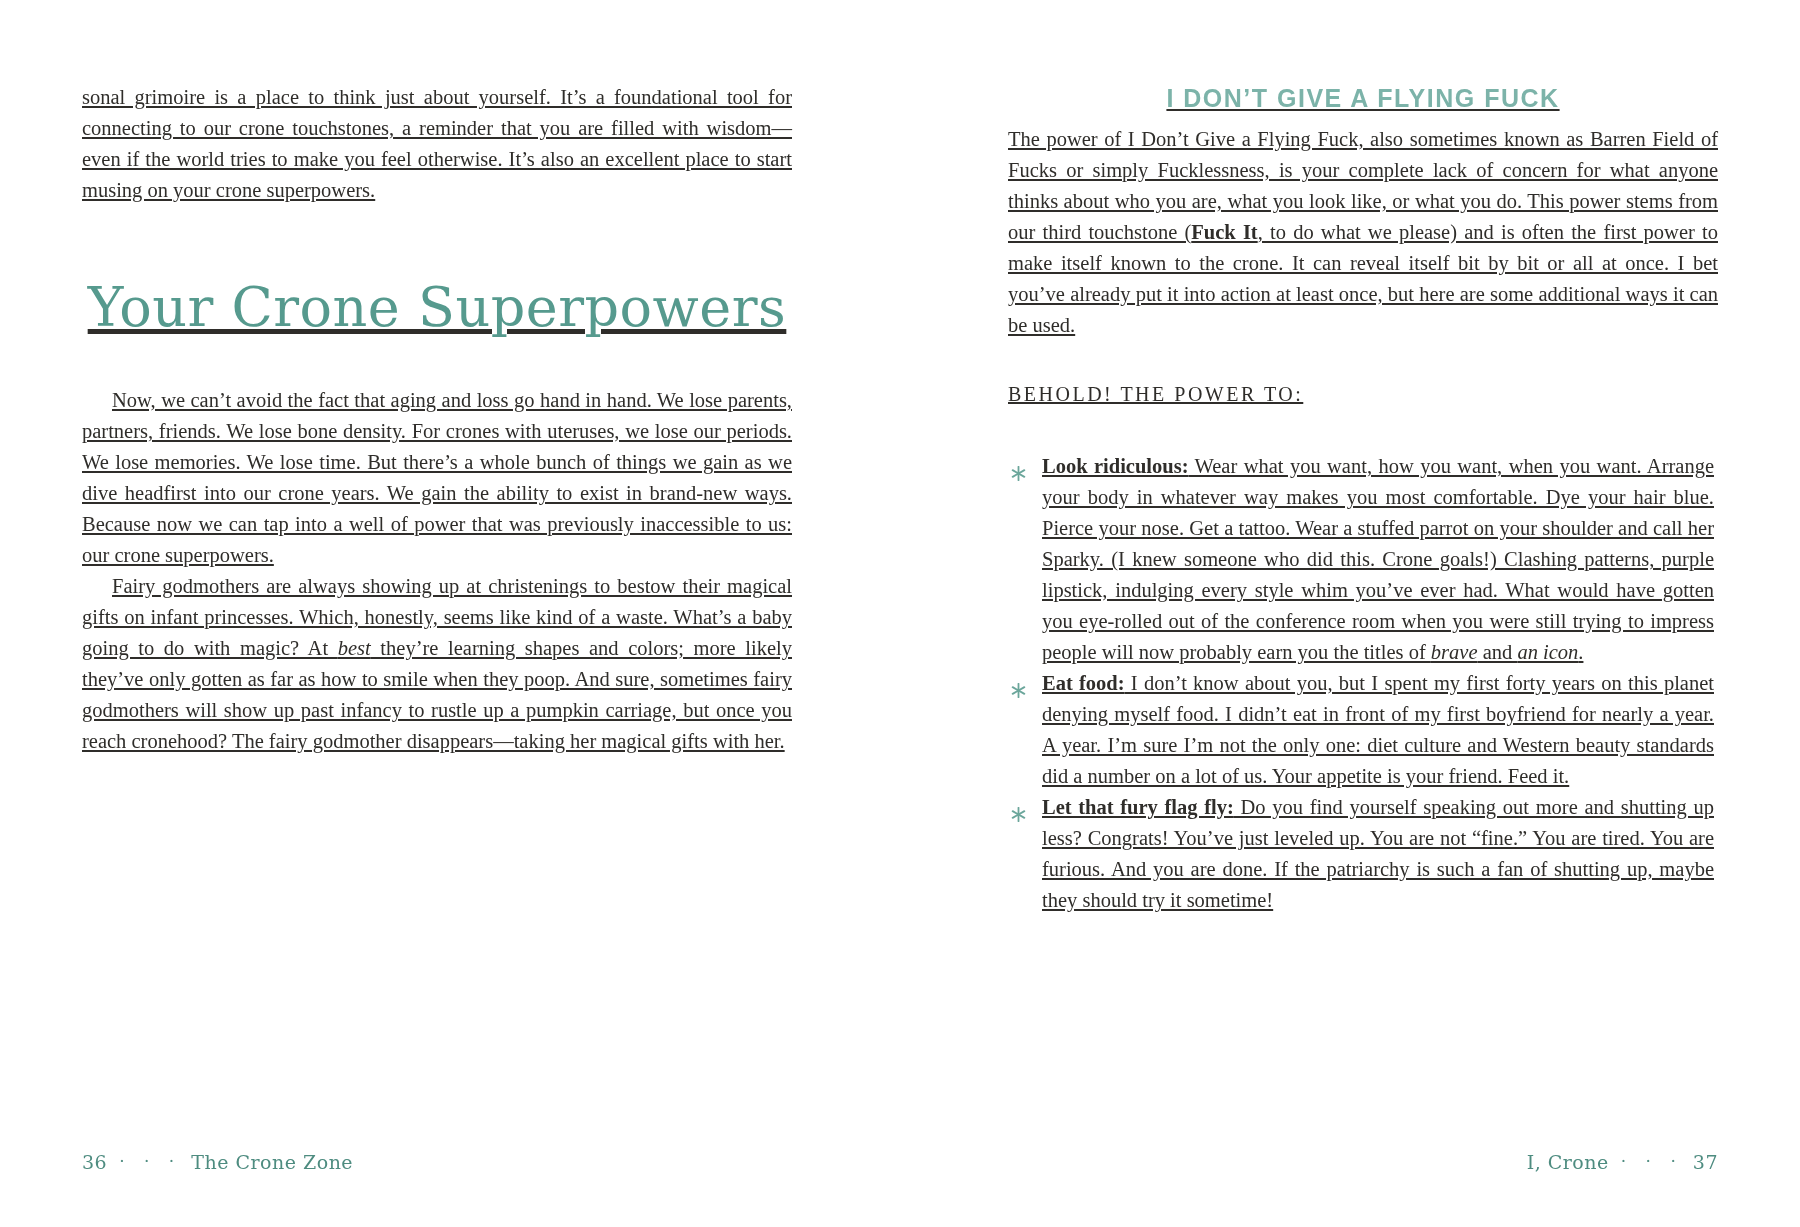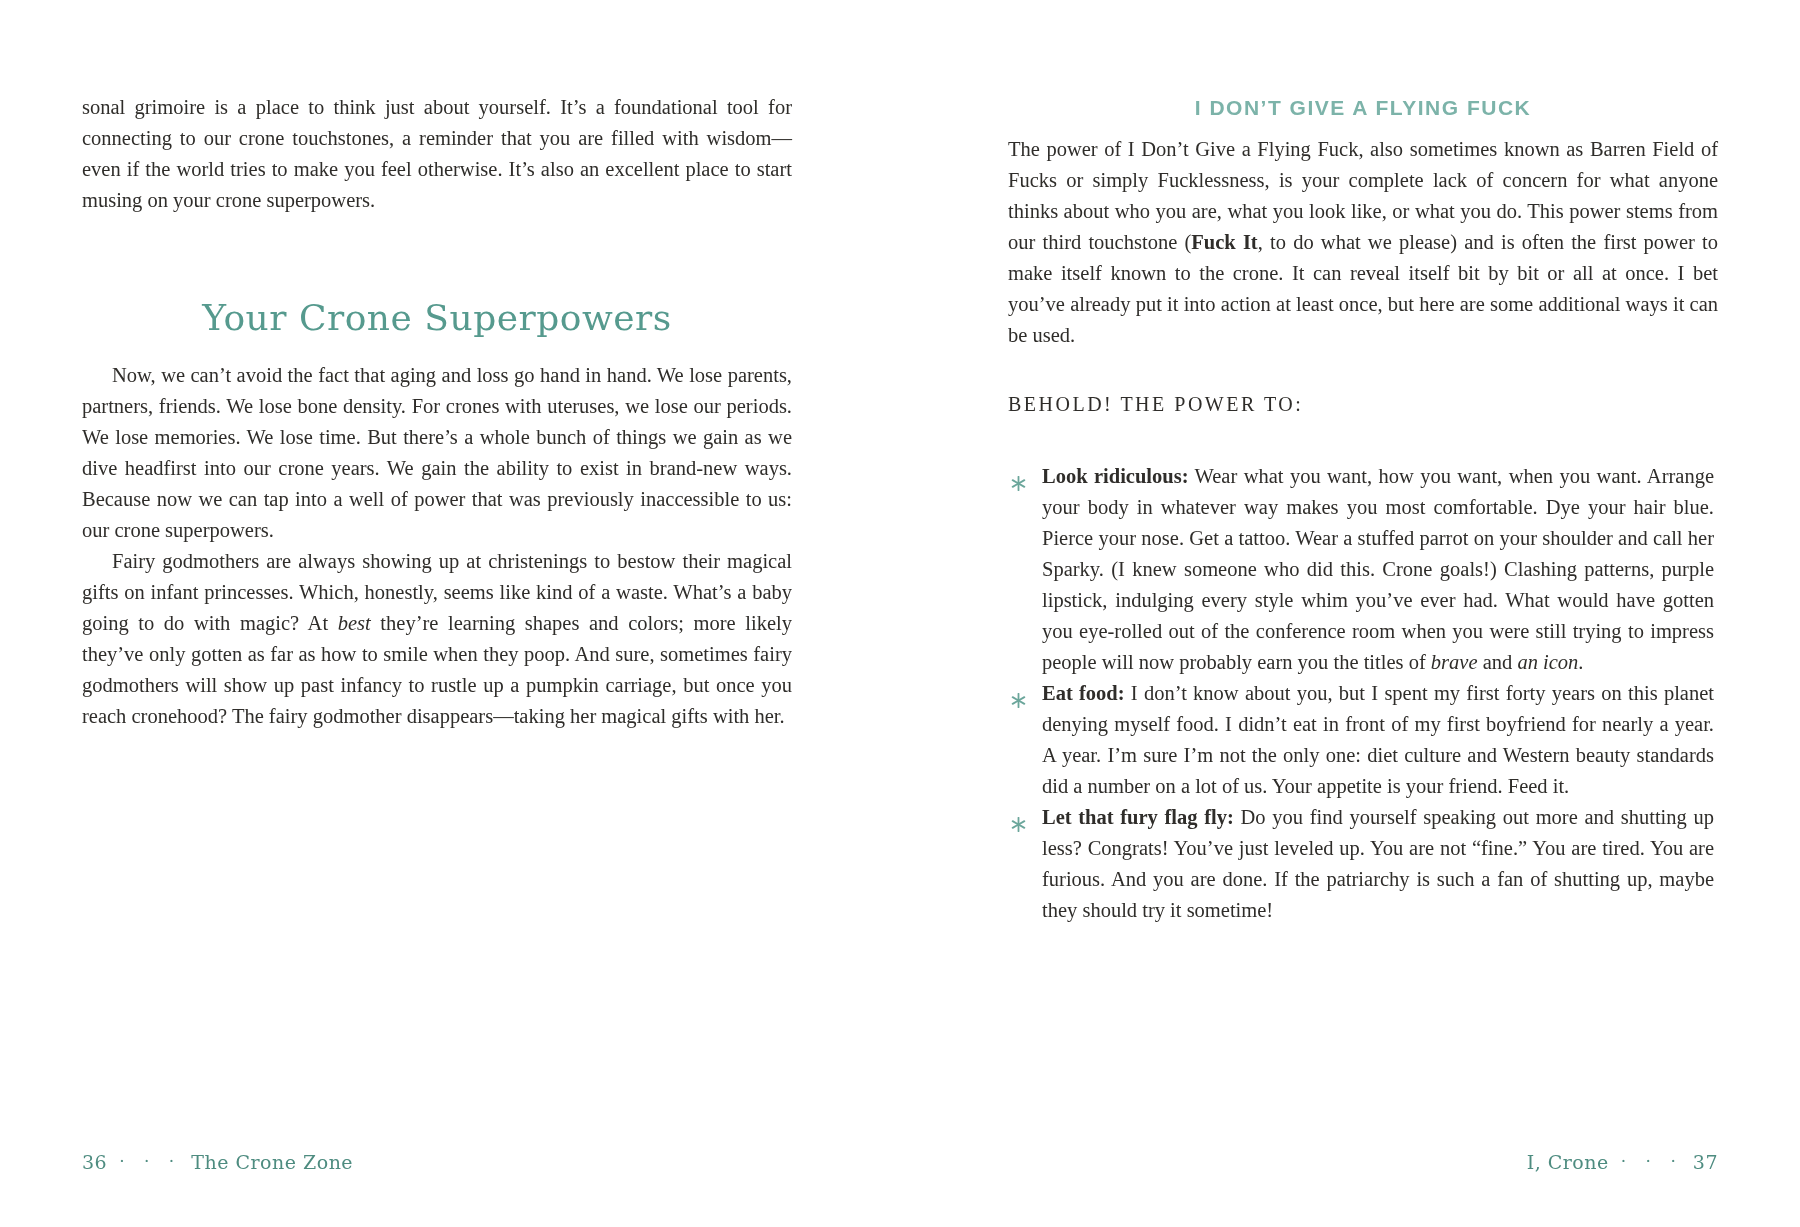--- a/index.html
+++ b/index.html
@@ -1,38 +1,38 @@
 <!DOCTYPE html>
 <html><head>
 <meta charset="utf-8">
 <style>
   html,body { margin:0; padding:0; background:#ffffff; }
   .canvas {
     position:relative; width:1800px; height:1227px;
     background:#ffffff; overflow:hidden;
     font-family:"Liberation Serif", serif; color:#2f2d2a;
   }
-  .col { position:absolute; top:92px; width:710px; }
+  .col { position:absolute; top:82px; width:710px;text-decoration:underline; }
   .left-col  { left:82px; }
   .right-col { left:1008px; }
 
   .jtext {
     text-align:justify; font-size:20.5px; line-height:31px;
     margin:0; color:#2f2d2a;
   }
   .indent { text-indent:30px; }
 
   h1.chapter {
     font-family:"DejaVu Serif", serif; font-weight:normal;
-    color:#569a8e; font-size:36px; line-height:48px;
-    text-align:center; margin:78px 0 18px 0; letter-spacing:0.5px;
+    color:#569a8e; font-size:54px; line-height:48px;
+    text-align:center; margin:78px 0 53px 0; letter-spacing:0.5px;
   }
   h2.section {
     font-family:"Liberation Sans", sans-serif; font-weight:bold;
-    color:#7cb3a9; font-size:21px; line-height:32px;
+    color:#7cb3a9; font-size:25px; line-height:32px;
     letter-spacing:1.5px; text-align:center; margin:0 0 10px 0;
   }
   .behold {
     font-size:20px; letter-spacing:2.5px; line-height:30px;
     margin:38px 0 12px 0; color:#2f2d2a;
   }
   ul.powers { list-style:none; margin:42px 4px 0 0; padding:0; }
   ul.powers li {
     position:relative; padding-left:34px;
     text-align:justify; font-size:20.5px; line-height:31px;

